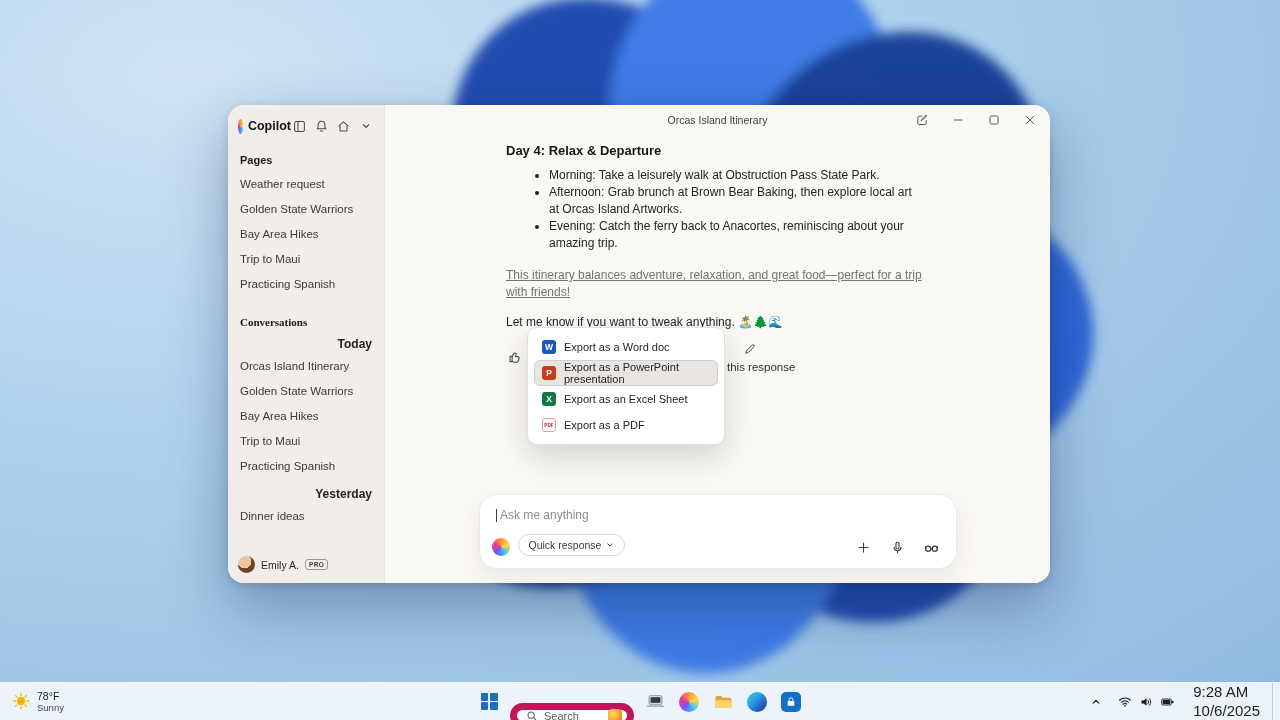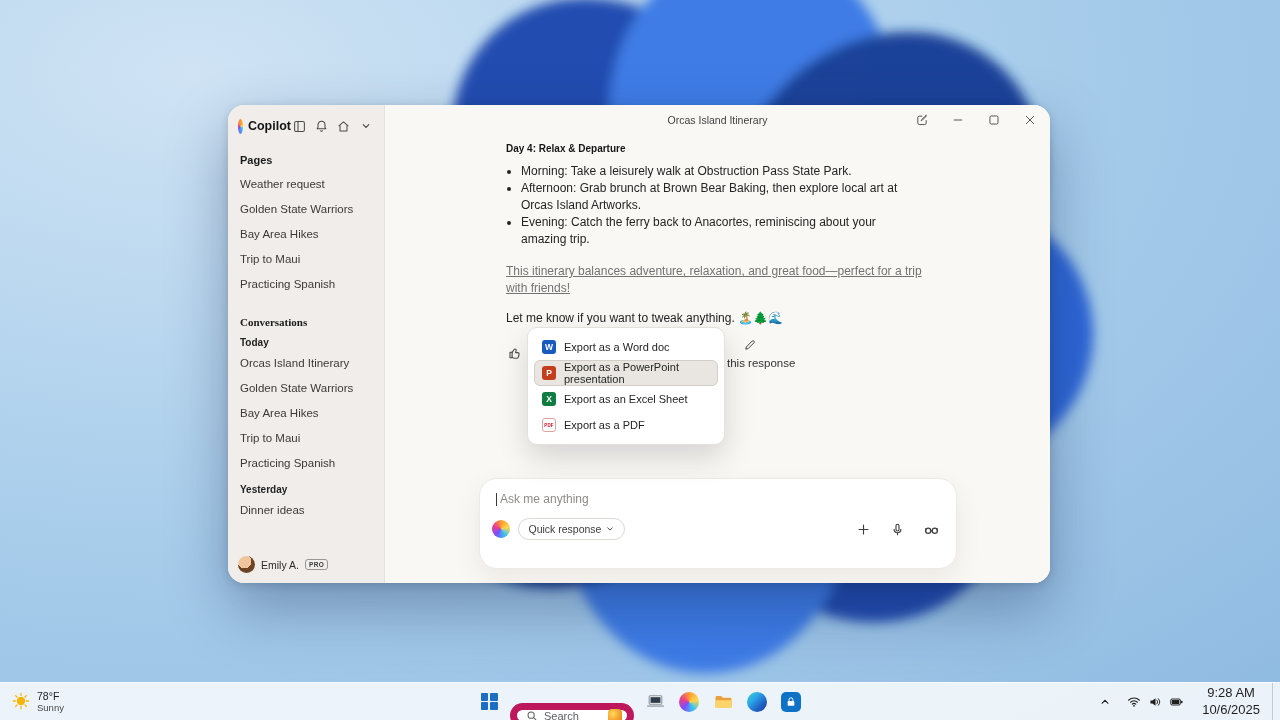--- a/index.html
+++ b/index.html
@@ -28,59 +28,59 @@
   .sp-highlight { width:14px; height:14px; border-radius:4px;
     background:radial-gradient(circle at 35% 35%, #ffd95e, #f08c1e 75%); }
   .ic-copilot { width:20px; height:20px; border-radius:50%;
     background:conic-gradient(from 220deg, #7c4dff, #e93e8e, #ff9d2e, #ffd84d, #35c3f3, #7c4dff); }
   .ic-edge { width:20px; height:20px; border-radius:50%;
     background:linear-gradient(135deg,#3fd3c4 0%, #2ba6e8 35%, #1f5fc4 70%, #173f8f 100%); }
   .ic-store { width:20px; height:20px; border-radius:5px; background:#1072c6;
     display:flex; align-items:center; justify-content:center; }
   .tb-right { margin-left:auto; display:flex; align-items:center; gap:4px; padding-right:4px; }
   .tray-group { display:flex; align-items:center; gap:7px; padding:0 6px; color:#1f1f1f; }
-  .tb-clock { text-align:center; font-size:13px; color:#1f1f1f; line-height:1.25; padding:0 8px; }
+  .tb-clock { text-align:left; font-size:15px; color:#1f1f1f; line-height:1.25; padding:0 8px; }
   .show-desktop { width:4px; height:38px; border-left:1px solid #c3c9d2; }
 
   
   .app-window { position:absolute; left:228px; top:105px; width:822px; height:478px;
     border-radius:16px; overflow:hidden; display:flex; background:#faf8f5;
     box-shadow:0 25px 60px rgba(15,35,80,.35), 0 2px 10px rgba(0,0,0,.15); z-index:10; }
 
   
   .sidebar { width:157px; flex-shrink:0; background:#f0edea; border-right:1px solid #e7e3df;
     position:relative; padding-top:8px; }
   .side-top { display:flex; align-items:center; height:26px; padding:0 10px; }
   .side-logo { width:15px; height:15px; border-radius:50%;
     background:conic-gradient(from 220deg, #7c4dff, #e93e8e, #ff9d2e, #ffd84d, #35c3f3, #7c4dff); }
   .side-brand { font-weight:700; font-size:12.5px; color:#141414; margin-left:5px; }
   .side-tools { margin-left:auto; display:flex; align-items:center; gap:5px; color:#4a4a4a; }
   .tool-btn { width:17px; height:17px; display:flex; align-items:center; justify-content:center; }
   .side-section { font-size:11px; font-weight:700; color:#1b1b1b; padding:0 12px; margin-top:15px; margin-bottom:5px; }
   .side-section.conv { margin-top:20px;font-family:Liberation Serif, serif; }
-  .side-sub { font-size:10px; font-weight:700; color:#232323; padding:0 12px; margin-top:9px; margin-bottom:2px; }
+  .side-sub { font-size:12px; font-weight:700; color:#232323; padding:0 12px; margin-top:9px; margin-bottom:2px;text-align:right; }
   .side-item { font-size:11.5px; color:#3c3a37; height:25px; padding:0 12px; display:flex; align-items:center; }
   .side-profile { position:absolute; left:10px; bottom:10px; display:flex; align-items:center; gap:6px; }
   .avatar { width:17px; height:17px; border-radius:50%;
     background:radial-gradient(circle at 38% 32%, #f0c49c 0 44%, #6e4426 45% 100%); }
   .profile-name { font-size:10.5px; color:#2c2c2c; }
   .pro-badge { font-size:6.5px; font-weight:700; letter-spacing:.4px; color:#3a3a3a;
     border:1px solid #979797; border-radius:3px; padding:1px 3px; }
 
   
   .main { flex:1; position:relative; background:#faf8f5; }
   .titlebar { height:30px; display:flex; align-items:center; justify-content:center; position:relative; }
   .win-title { font-size:10.5px; color:#3f3f3f; }
   .win-controls { position:absolute; right:12px; top:0; height:30px; display:flex; align-items:center; gap:20px; color:#4f4f4f; }
   .win-btn { width:16px; height:16px; display:flex; align-items:center; justify-content:center; }
 
   .content { padding:8px 0 0 121px; width:545px; }
-  .msg-heading { font-size:10px; font-weight:700; color:#161616; margin-bottom:9px; }
+  .msg-heading { font-size:13px; font-weight:700; color:#161616; margin-bottom:9px; }
   .msg-bullets { margin:0 0 0 0; padding-left:15px; font-size:12px; color:#242424; line-height:1.37; width:412px; }
-  .msg-bullets li { margin-bottom:1px; }
+  .msg-bullets li { margin-bottom:1px;margin-left:28px; }
   .msg-summary { font-size:12px; color:#737373; margin-top:16px; width:424px; line-height:1.4;text-decoration:underline; }
   .msg-closing { font-size:12px; color:#242424; margin-top:14px; }
   .action-row { display:flex; align-items:center; gap:13px; margin-top:13px; color:#4c4c4c; }
   .icon-btn { width:17px; height:17px; display:flex; align-items:center; justify-content:center; }
   .export-btn { display:flex; align-items:center; gap:3px; padding:3px 6px;
     border:1px solid #d5d1cb; background:#eceae5; border-radius:6px; color:#3c3c3c; }
   .edit-btn { display:flex; align-items:center; gap:5px; margin-left:24px; font-size:11.5px; color:#333;flex-direction:column; }
 
   
   .export-menu { position:absolute; left:142px; top:222px; width:198px; background:#ffffff;
@@ -93,21 +93,21 @@
     display:flex; align-items:center; justify-content:center; flex-shrink:0; }
   .mi-ic.pdf-ic { background:#fff; color:#c50f1f; border:1px solid #d9a49d; font-size:4.5px; letter-spacing:.2px; }
 
   
   .composer { position:absolute; left:50%; transform:translateX(-50%); bottom:14px; width:478px;
     background:#fff; border:1px solid #edeae6; border-radius:18px;
     box-shadow:0 10px 26px rgba(60,50,30,.08); }
   .composer-input { display:flex; align-items:center; padding:13px 16px 5px; }
   .caret { width:1.5px; height:13px; background:#3a3a3a; margin-right:3px; }
   .ph-text { font-size:12px; color:#8f8c88; }
-  .composer-bar { display:flex; align-items:center; padding:7px 16px 28px 12px; }
+  .composer-bar { display:flex; align-items:flex-end; padding:7px 16px 12px 12px; }
   .copilot-chip { width:18px; height:18px; border-radius:50%;
     background:conic-gradient(from 220deg, #7c4dff, #e93e8e, #ff9d2e, #ffd84d, #35c3f3, #7c4dff); }
   .mode-pill { display:flex; align-items:center; gap:5px; margin-left:8px;
     border:1px solid #dcd8d3; border-radius:999px; padding:4px 10px; font-size:10.5px; color:#3c3c3c; background:#fff; }
   .bar-right { margin-left:auto; display:flex; align-items:center; gap:17px; color:#3f3f3f; }
 </style>
 </head>
 <body>
 
 <svg class="wallpaper" viewBox="0 0 1280 720" preserveAspectRatio="none">

